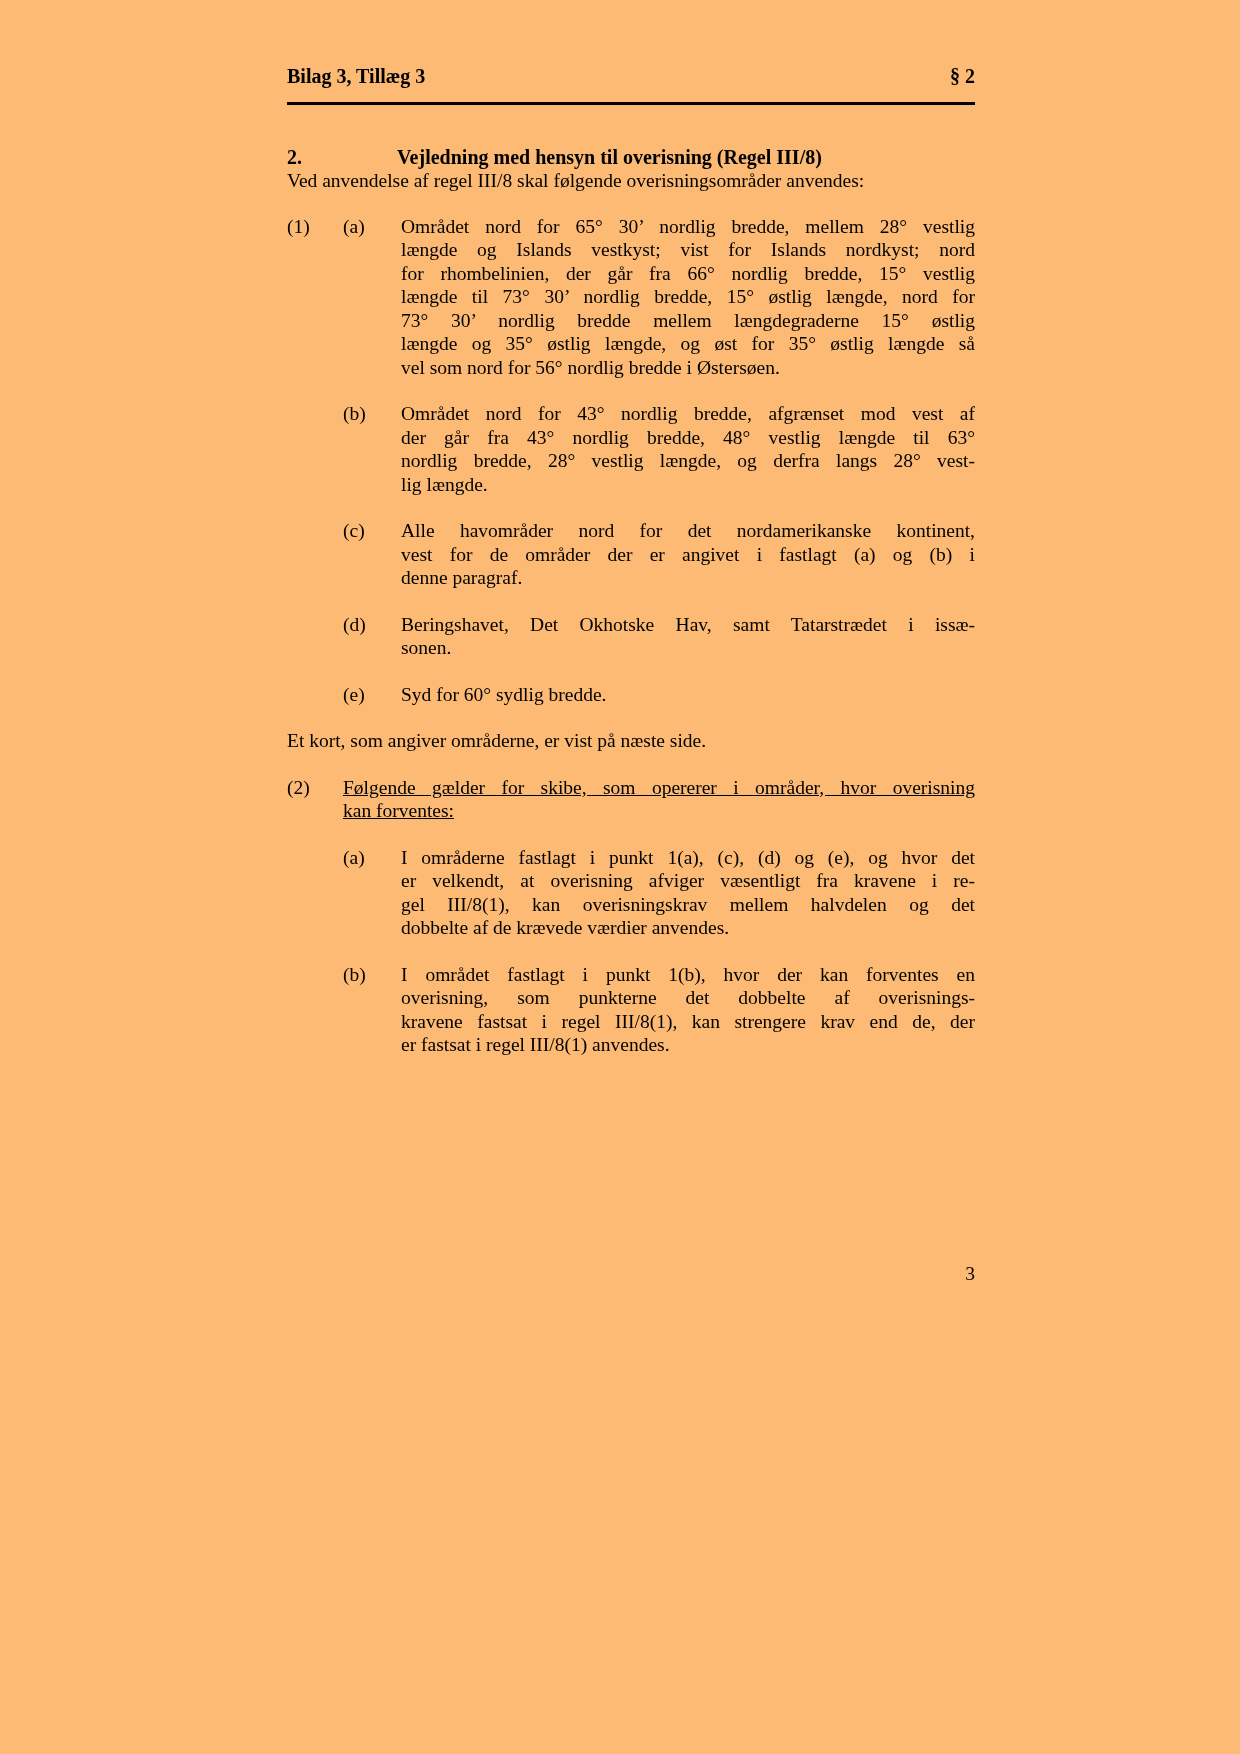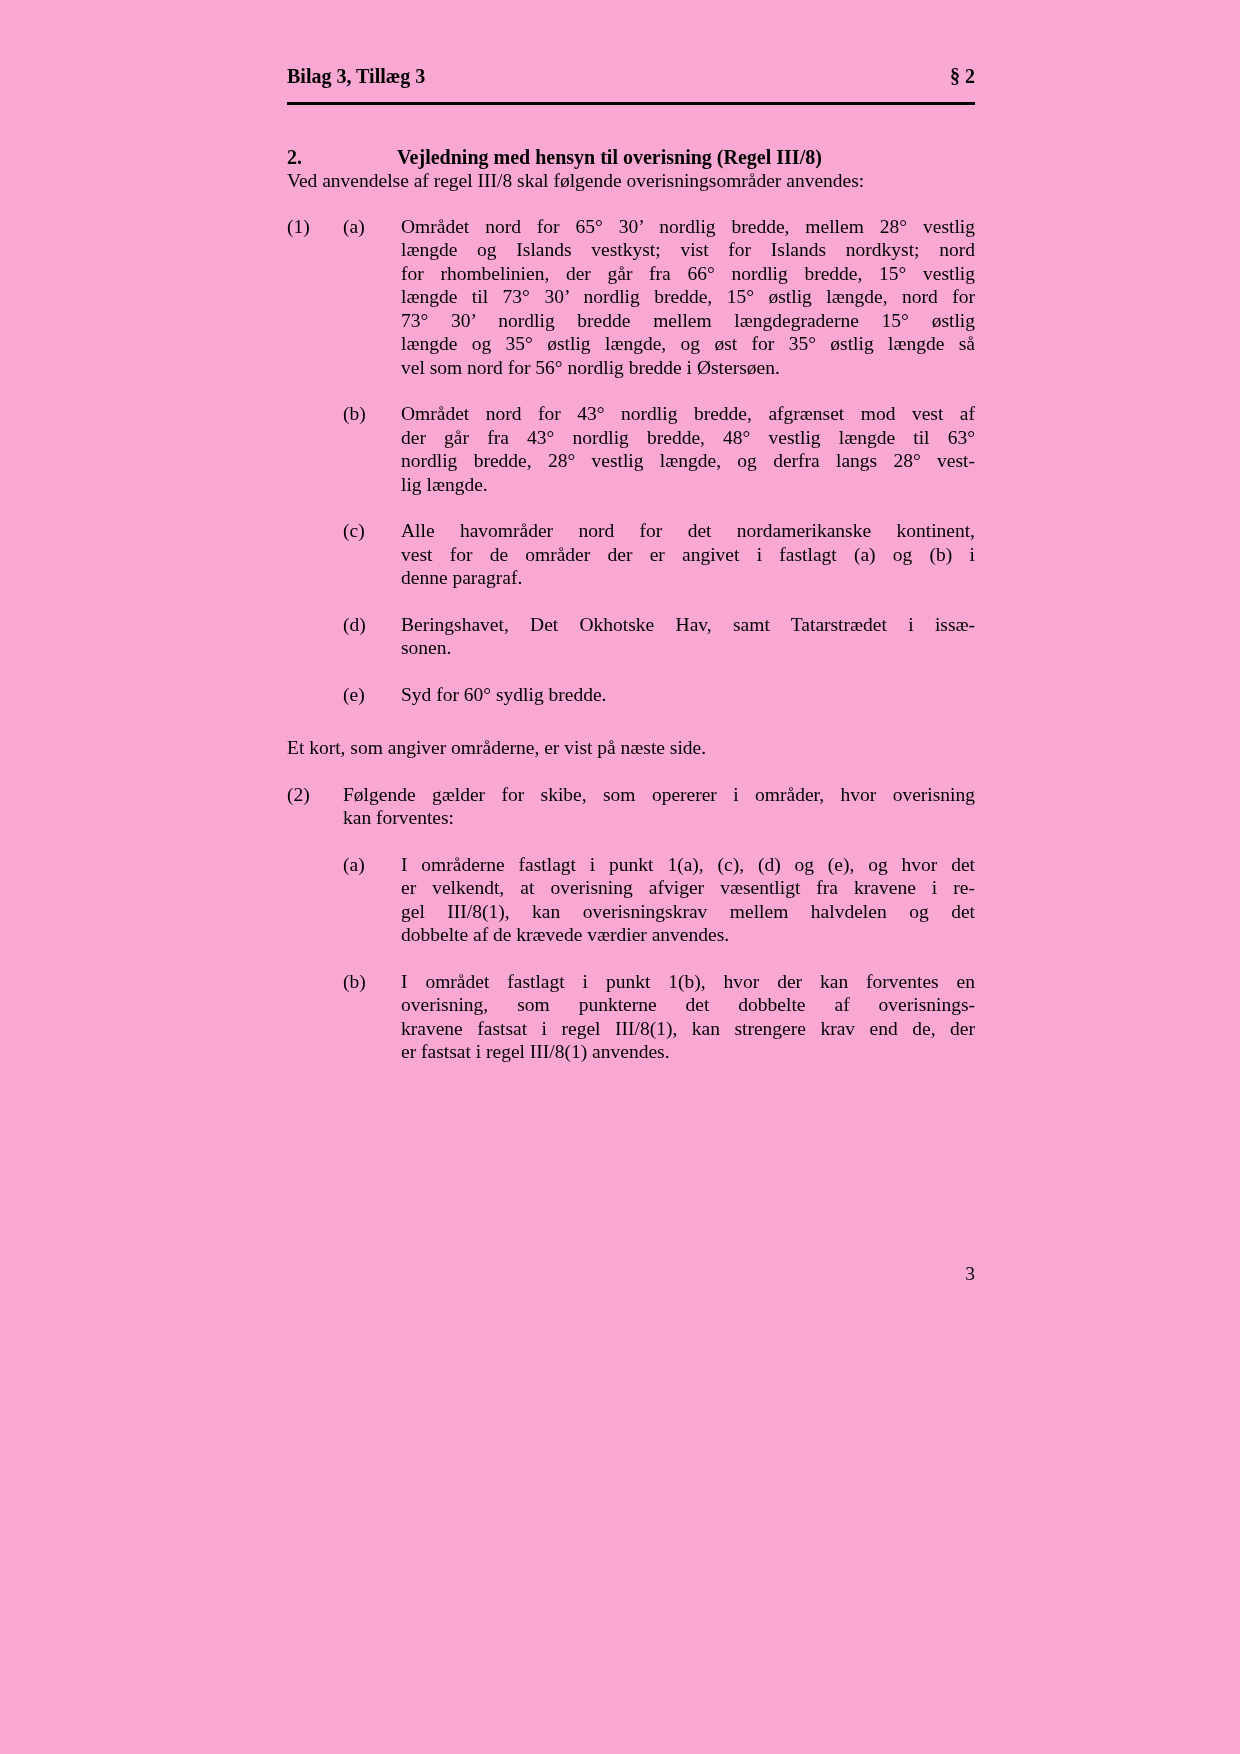--- a/index.html
+++ b/index.html
@@ -4,21 +4,21 @@
 <style>
   html, body {
     margin: 0;
     padding: 0;
     background: #ffffff;
   }
   .page {
     position: relative;
     width: 1240px;
     height: 1754px;
-    background: #f9a8d4;
+    background: #fdba74;
     color: #000000;
     font-family: "Liberation Serif", "DejaVu Serif", serif;
     overflow: hidden;
   }
   .content {
     position: absolute;
     left: 287px;
     top: 64px;
     width: 688px;
   }
@@ -52,30 +52,30 @@
   }
   .intro { }
   .row {
     display: flex;
     margin-top: 23px;
   }
   .row.first-item { margin-top: 22px; }
   .l1 { width: 56px; flex-shrink: 0; }
   .l2 { width: 58px; flex-shrink: 0; }
   .txt { flex: 1; min-width: 0; }
-  .txt-wide { flex: 1; min-width: 0; }
+  .txt-wide { flex: 1; min-width: 0; text-decoration: underline; }
   .ln {
     text-align: justify;
     text-align-last: justify;
   }
   .ln.last {
     text-align: justify;
     text-align-last: left;
   }
-  .map-note { margin-top: 30px; }
+  .map-note { margin-top: 23px; }
   .pagenum {
     position: absolute;
     top: 1262px;
     left: 287px;
     width: 688px;
     text-align: right;
     font-size: 19.5px;
     line-height: 23.5px;
   }
 </style>

